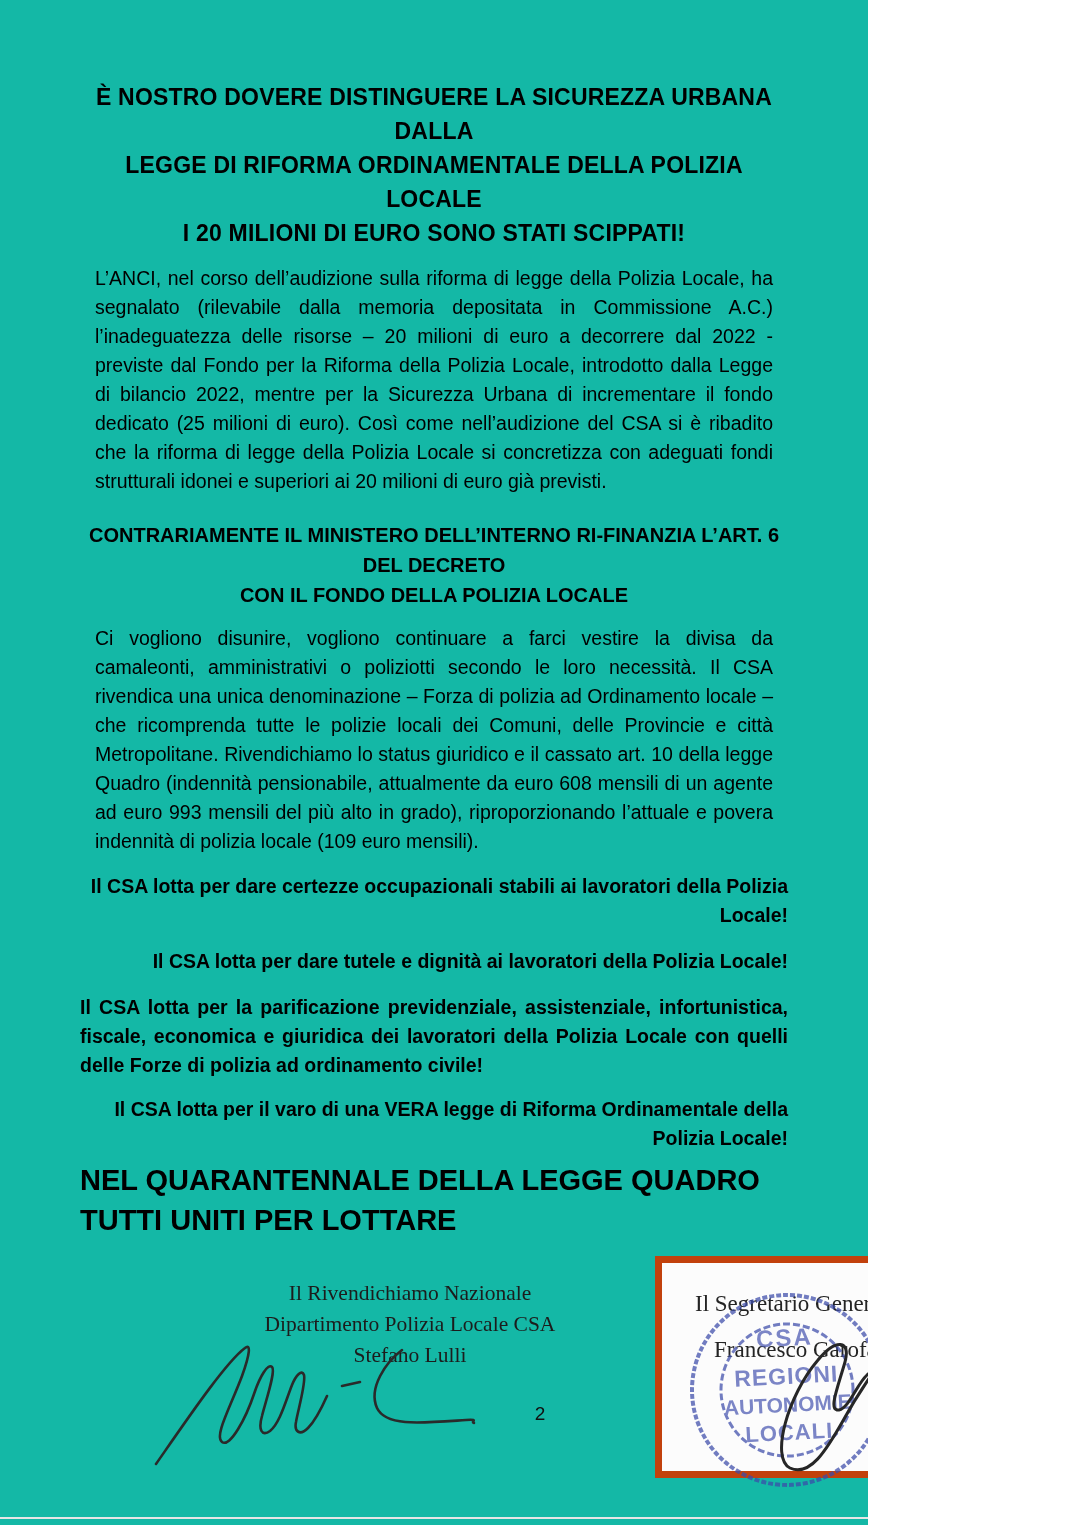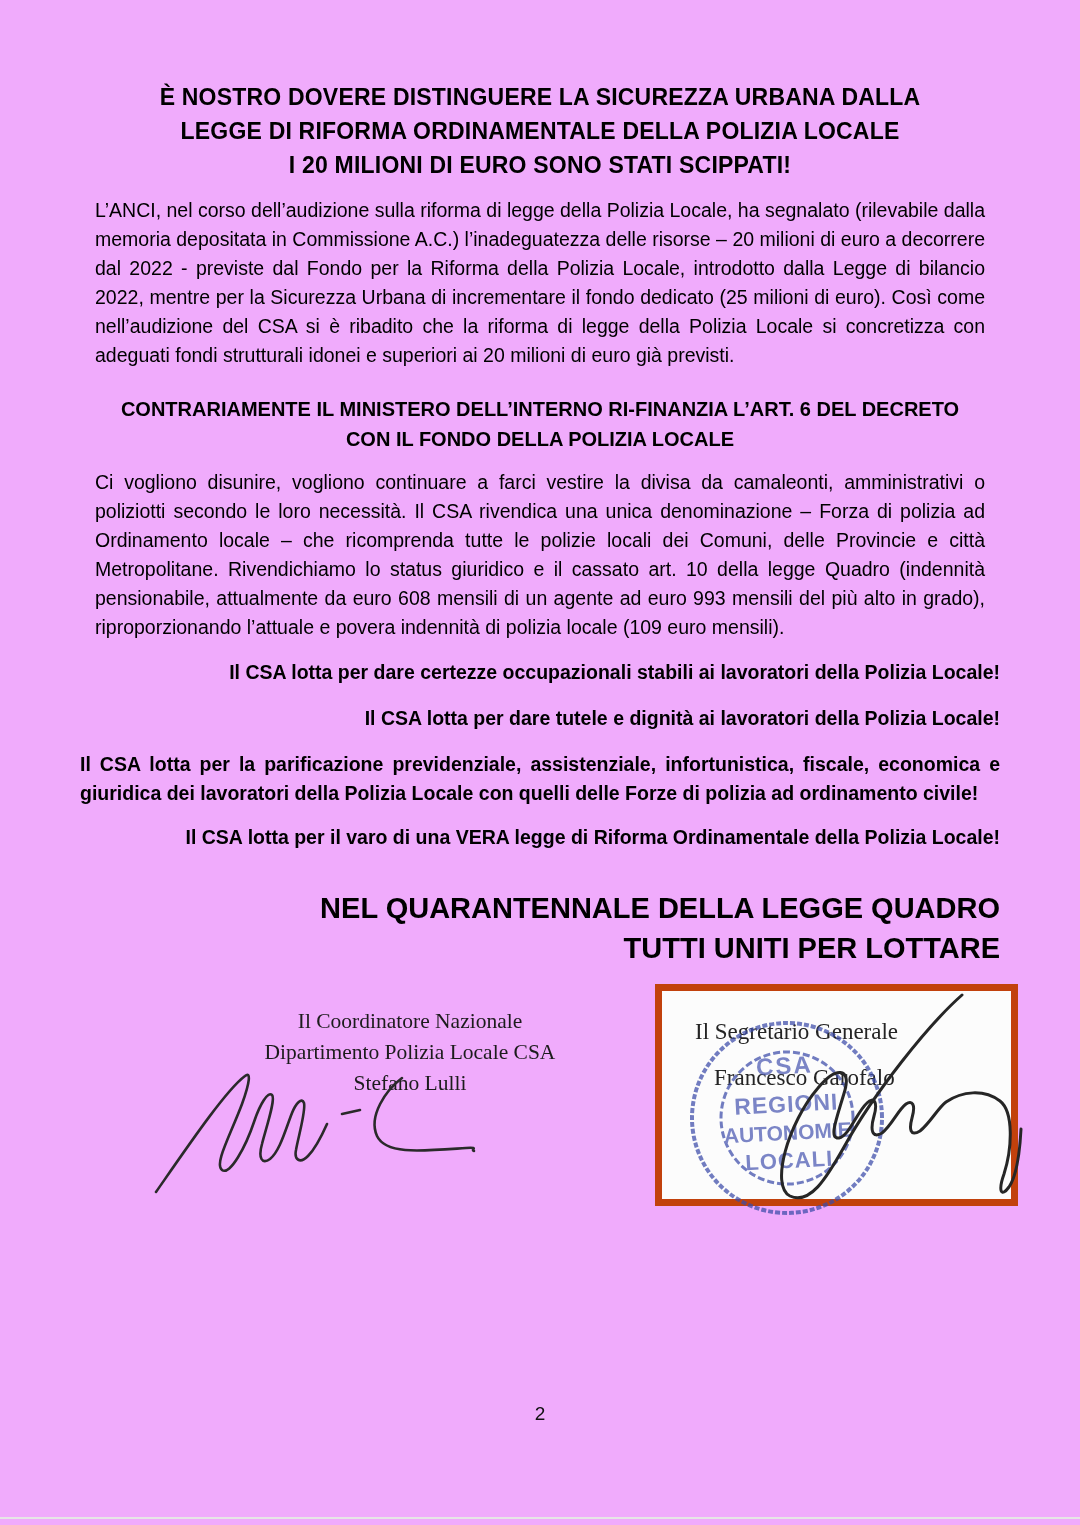--- a/index.html
+++ b/index.html
@@ -1,19 +1,19 @@
 <!DOCTYPE html>
 <html><head>
 <meta charset="utf-8">
 <style>
   html,body{margin:0;padding:0;background:#fff;}
   .page{
     position:relative;
-    width:1080px;height:1525px;
-    background:#f0abfc;
+    width:868px;height:1525px;
+    background:#14b8a6;
     font-family:"Liberation Sans",sans-serif;
     color:#000;
     overflow:hidden;
   }
   .content{padding:0 80px;}
   .doc-title{
     margin-top:80px;
     font-weight:bold;
     font-size:23px;
     line-height:34px;
@@ -41,25 +41,25 @@
     font-size:19.5px;
     line-height:29px;
     margin:0;
     text-align:right;
   }
   .c1{margin-top:16px;}
   .c2{margin-top:17px;}
   .c3{margin-top:17px;text-align:justify;}
   .c4{margin-top:15px;}
   .banner{
-    margin-top:36px;
+    margin-top:7px;
     font-weight:bold;
     font-size:29px;
     line-height:40px;
-    text-align:right;
+    text-align:left;
   }
   .sig-area{
     position:relative;
     height:250px;
     margin-top:16px;
   }
   .sig-left{
     position:absolute;left:120px;top:22px;width:420px;
     font-family:"Liberation Serif",serif;
     font-size:21.5px;line-height:31px;
@@ -121,21 +121,21 @@
     <p class="claim c4">Il CSA lotta per il varo di una VERA legge di Riforma Ordinamentale della Polizia Locale!</p>
 
     <div class="banner">
       <div>NEL QUARANTENNALE DELLA LEGGE QUADRO</div>
       <div>TUTTI UNITI PER LOTTARE</div>
     </div>
 
     <div class="sig-area">
 
       <div class="sig-left">
-        <div>Il Coordinatore Nazionale</div>
+        <div>Il Rivendichiamo Nazionale</div>
         <div>Dipartimento Polizia Locale CSA</div>
         <div>Stefano Lulli</div>
       </div>
 
       <svg class="sig-left-svg" width="330" height="135" viewBox="0 0 330 135">
         <g fill="none" stroke="#2a2a2a" stroke-width="2.6" stroke-linecap="round" stroke-linejoin="round">
           <path d="M6 128 C38 82 76 26 95 12 C101 7 100 18 92 40 C80 72 64 100 72 106 C80 112 96 82 104 58 C110 40 118 27 122 31 C126 35 116 64 112 80 C108 94 112 101 120 95 C130 87 136 64 142 49 C146 39 152 33 154 39 C156 47 148 74 146 86 C144 96 150 100 158 92 C166 84 173 69 177 60"></path>
           <path d="M192 50 L210 46"></path>
           <path d="M252 14 C236 26 218 52 227 72 C236 91 272 87 316 84 C330 83 320 86 324 87"></path>
         </g>

